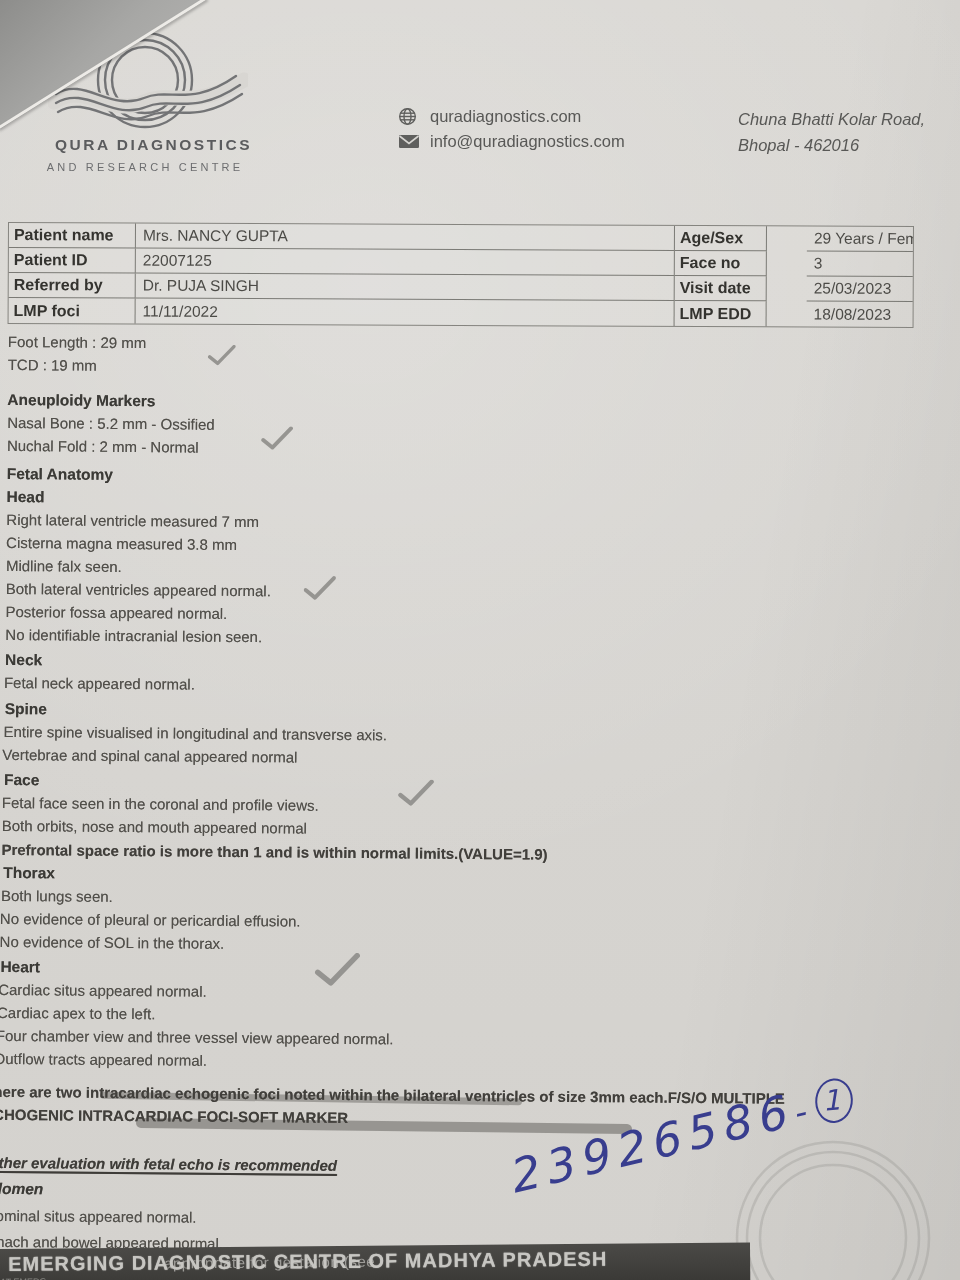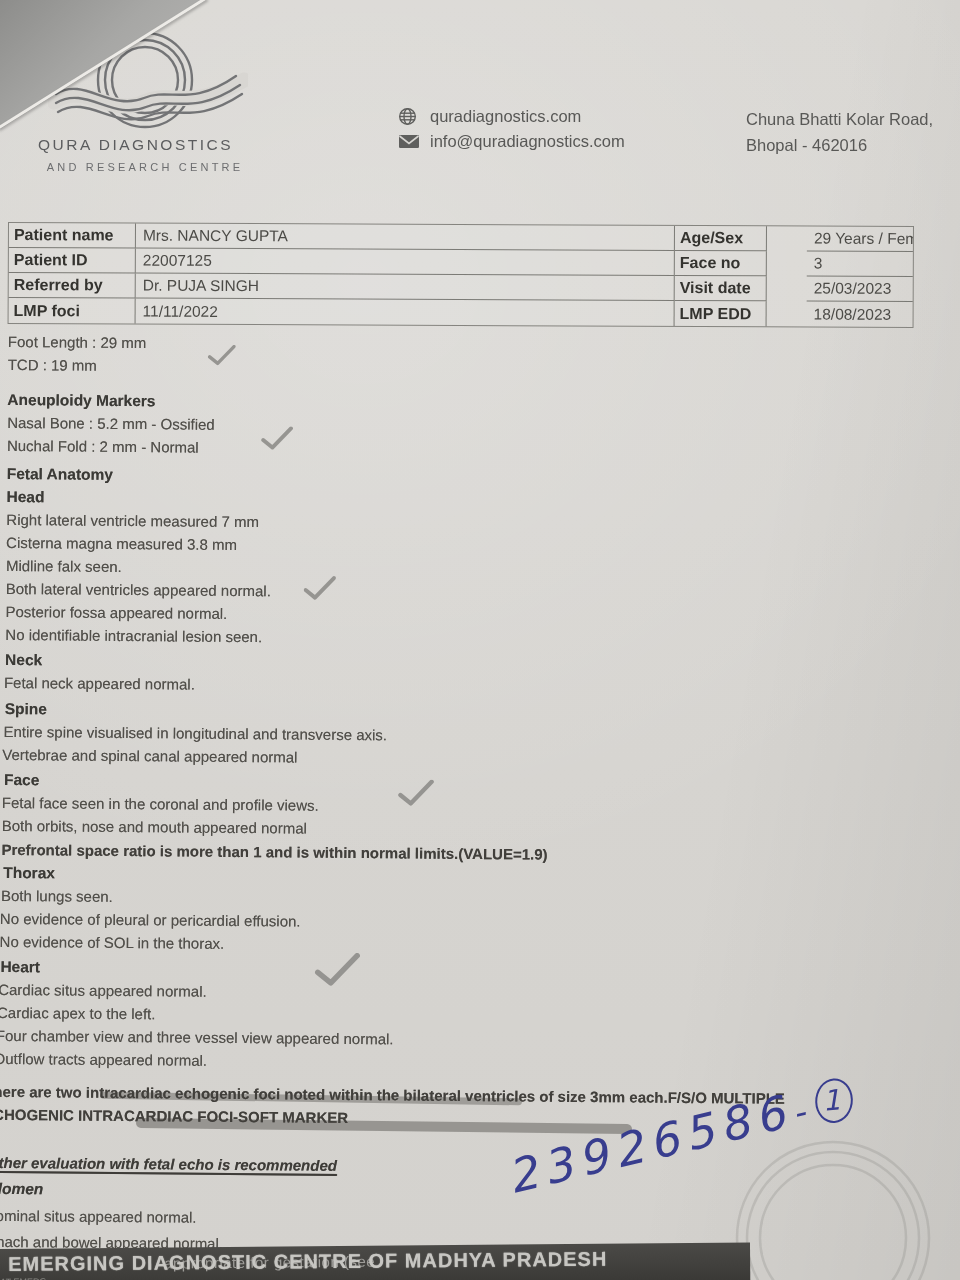--- a/index.html
+++ b/index.html
@@ -13,32 +13,32 @@
   
   .fold{position:absolute;left:0;top:0;width:206px;height:129px;z-index:6;
     clip-path:polygon(0 0,100% 0,0 100%);
     background:linear-gradient(135deg,#8d8d8b 0%,#a7a7a5 45%,#bab9b7 100%);}
   .fold-edge{position:absolute;left:-3px;top:127px;width:246px;height:3px;z-index:6;
     background:#edebe7;transform:rotate(-32deg);transform-origin:left top;
     box-shadow:0 2px 3px rgba(0,0,0,.28);}
 
   
   .logo-svg{position:absolute;left:48px;top:18px;z-index:2;}
-  .brand{position:absolute;left:38px;top:136px;width:214px;text-align:left;z-index:2;
-    font-weight:normal;font-size:15.5px;letter-spacing:2.5px;color:#5b5c5e;}
+  .brand{position:absolute;left:38px;top:136px;width:214px;text-align:right;z-index:2;
+    font-weight:bold;font-size:15.5px;letter-spacing:2.5px;color:#5b5c5e;}
   .brand-sub{position:absolute;left:38px;top:161px;width:214px;text-align:center;z-index:2;
     font-size:11px;letter-spacing:3.2px;color:#6c6d6f;}
   .contact{position:absolute;left:398px;top:104px;z-index:2;color:#585856;font-size:16.5px;}
   .contact .row{display:flex;align-items:center;height:25px;}
   .contact .ic{width:26px;display:flex;align-items:center;}
   .contact .tx{margin-left:6px;}
   .address{position:absolute;left:728px;top:106px;z-index:2;color:#585856;font-size:16.5px;line-height:26px;}
   .address .first{display:flex;align-items:center;}
   .address .ic{width:18px;}
-  .address .ind{margin-left:18px;}
+  .address .ind{margin-left:10px;font-style:italic;}
 
   
   .ptable{position:absolute;left:8px;top:222px;width:904px;z-index:2;
     display:grid;grid-template-columns:127px 1fr 92px 146px;grid-auto-rows:25px;
     border:1.5px solid #85847f;transform:rotate(.25deg);transform-origin:left top;
     background:rgba(255,255,255,.06);}
   .ptable>div{border-right:1px solid rgba(90,89,84,.75);border-bottom:1px solid rgba(90,89,84,.75);
     display:flex;align-items:center;overflow:hidden;white-space:nowrap;}
   .ptable>div:nth-child(4n){border-right:none;margin-left:40px;}
   .ptable>div:nth-last-child(-n+4){border-bottom:none;}

